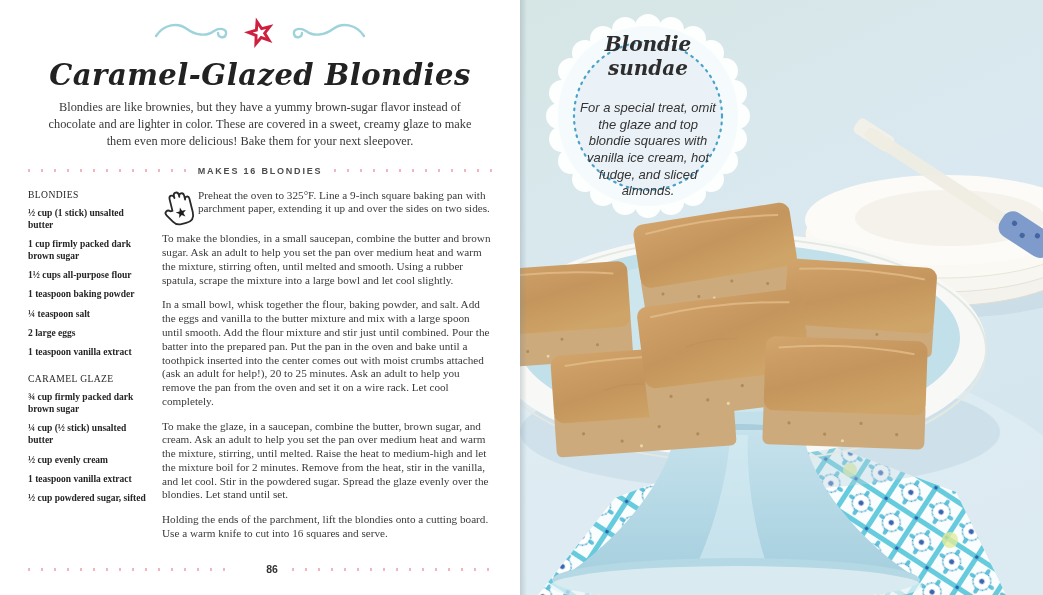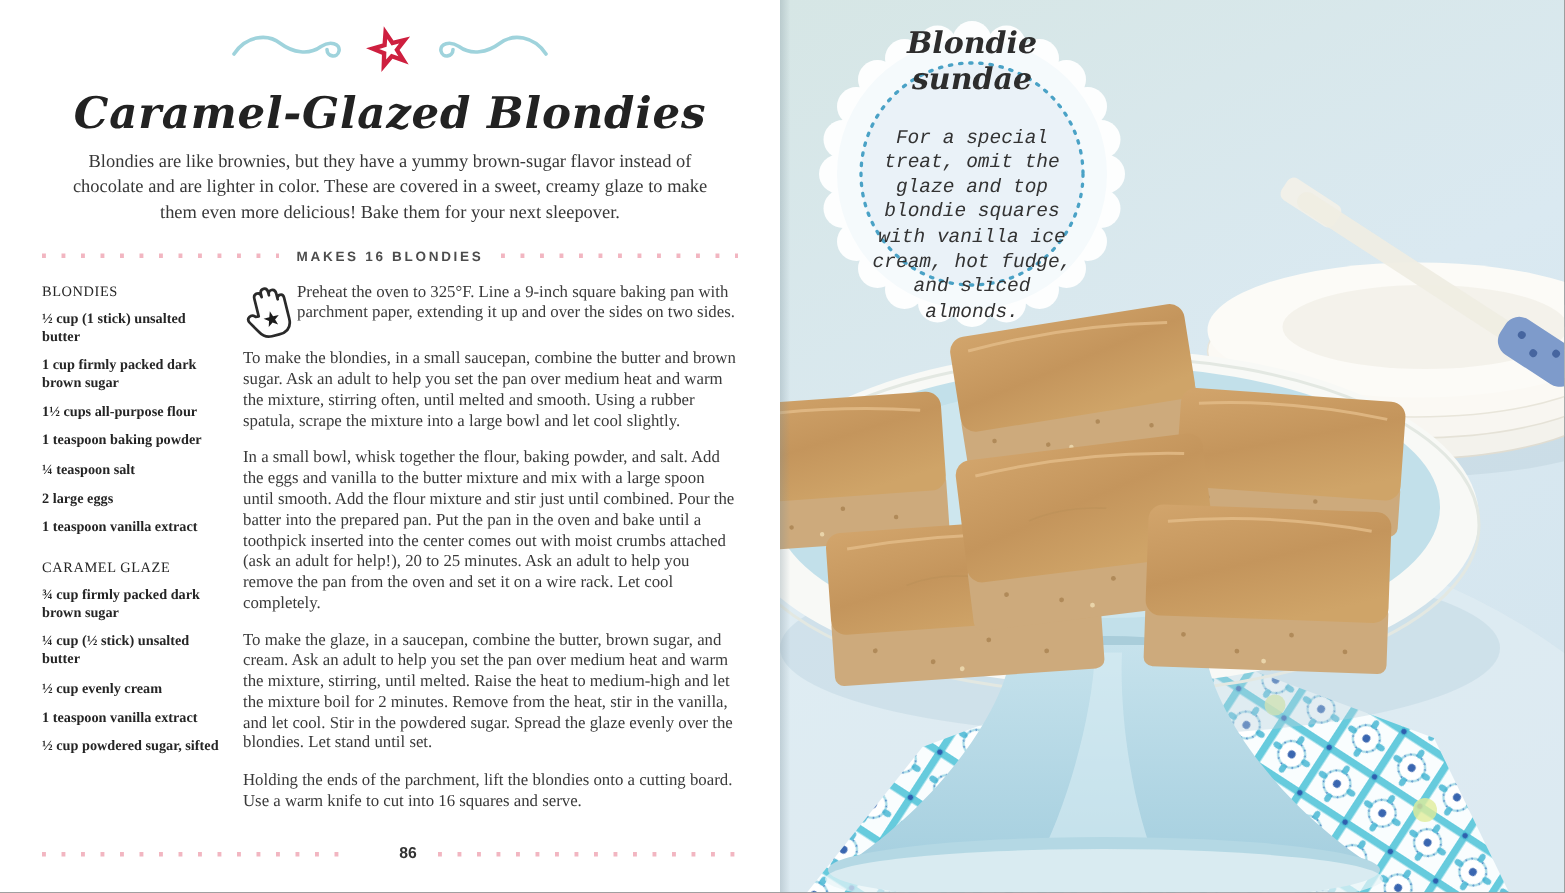--- a/index.html
+++ b/index.html
@@ -34,21 +34,21 @@
               background:linear-gradient(155deg,#d6e6e5 0%,#dae9f1 45%,#d2e4ee 100%);}
   .photo-svg{position:absolute;left:0;top:0;}
   .spine{position:absolute;left:0;top:0;width:7px;height:595px;
          background:linear-gradient(90deg,rgba(120,140,150,.30),rgba(120,140,150,0));}
   .callout{position:absolute;left:26px;top:14px;width:204px;height:204px;}
   .callout svg{position:absolute;inset:0;}
   .callout-text{position:absolute;inset:0;display:flex;flex-direction:column;justify-content:center;
                 align-items:center;text-align:center;padding:0 32px;box-sizing:border-box;}
   .callout-title{font-family:"DejaVu Serif",serif;font-style:italic;font-weight:bold;
                  font-size:20px;color:#2d2d2d;margin-bottom:20px;}
-  .callout-body{font-family:Liberation Mono, monospace;font-style:italic;font-size:13px;
+  .callout-body{font-family:Liberation Sans, sans-serif;font-style:italic;font-size:13px;
                 line-height:1.28;color:#333;}
 </style>
 </head>
 <body>
 
 <div class="book">
 
   <div class="page-left">
 
     <div class="deco">

